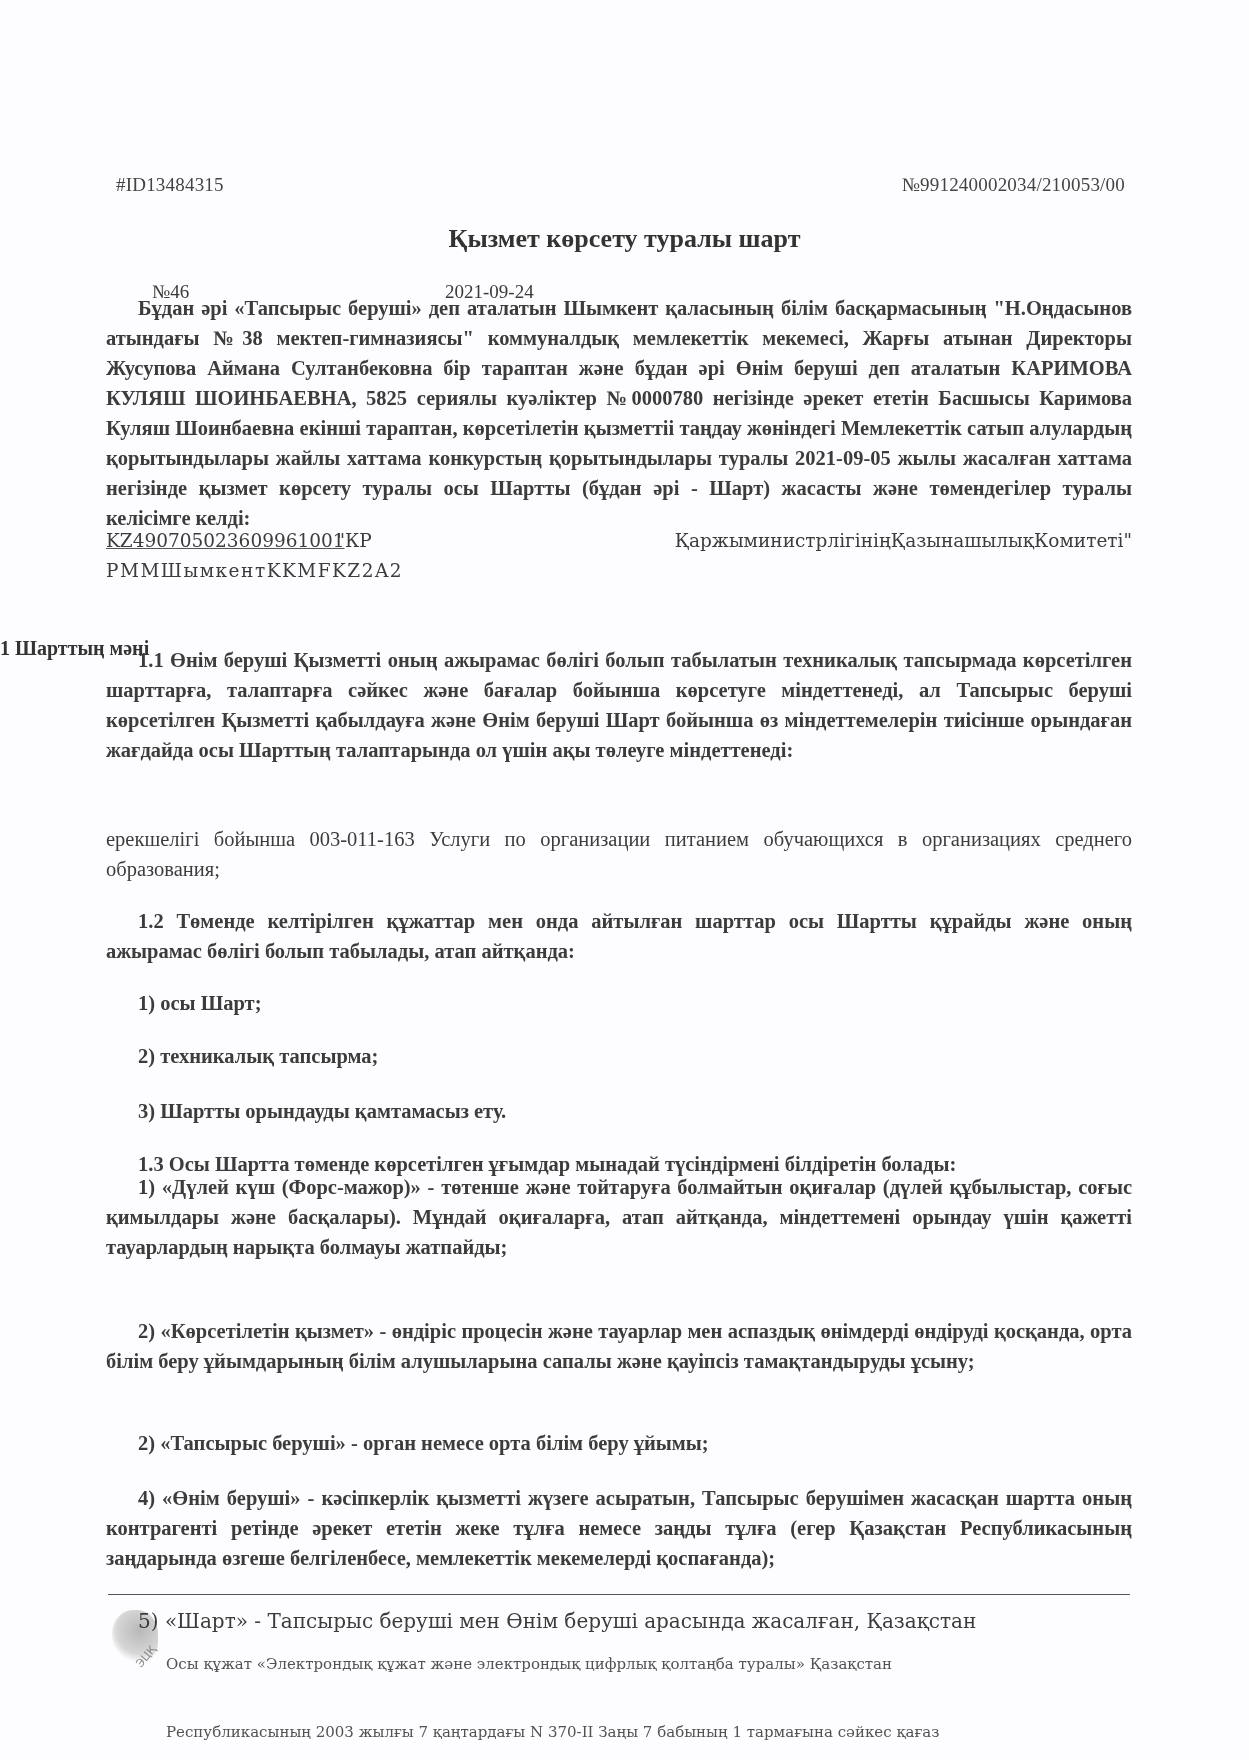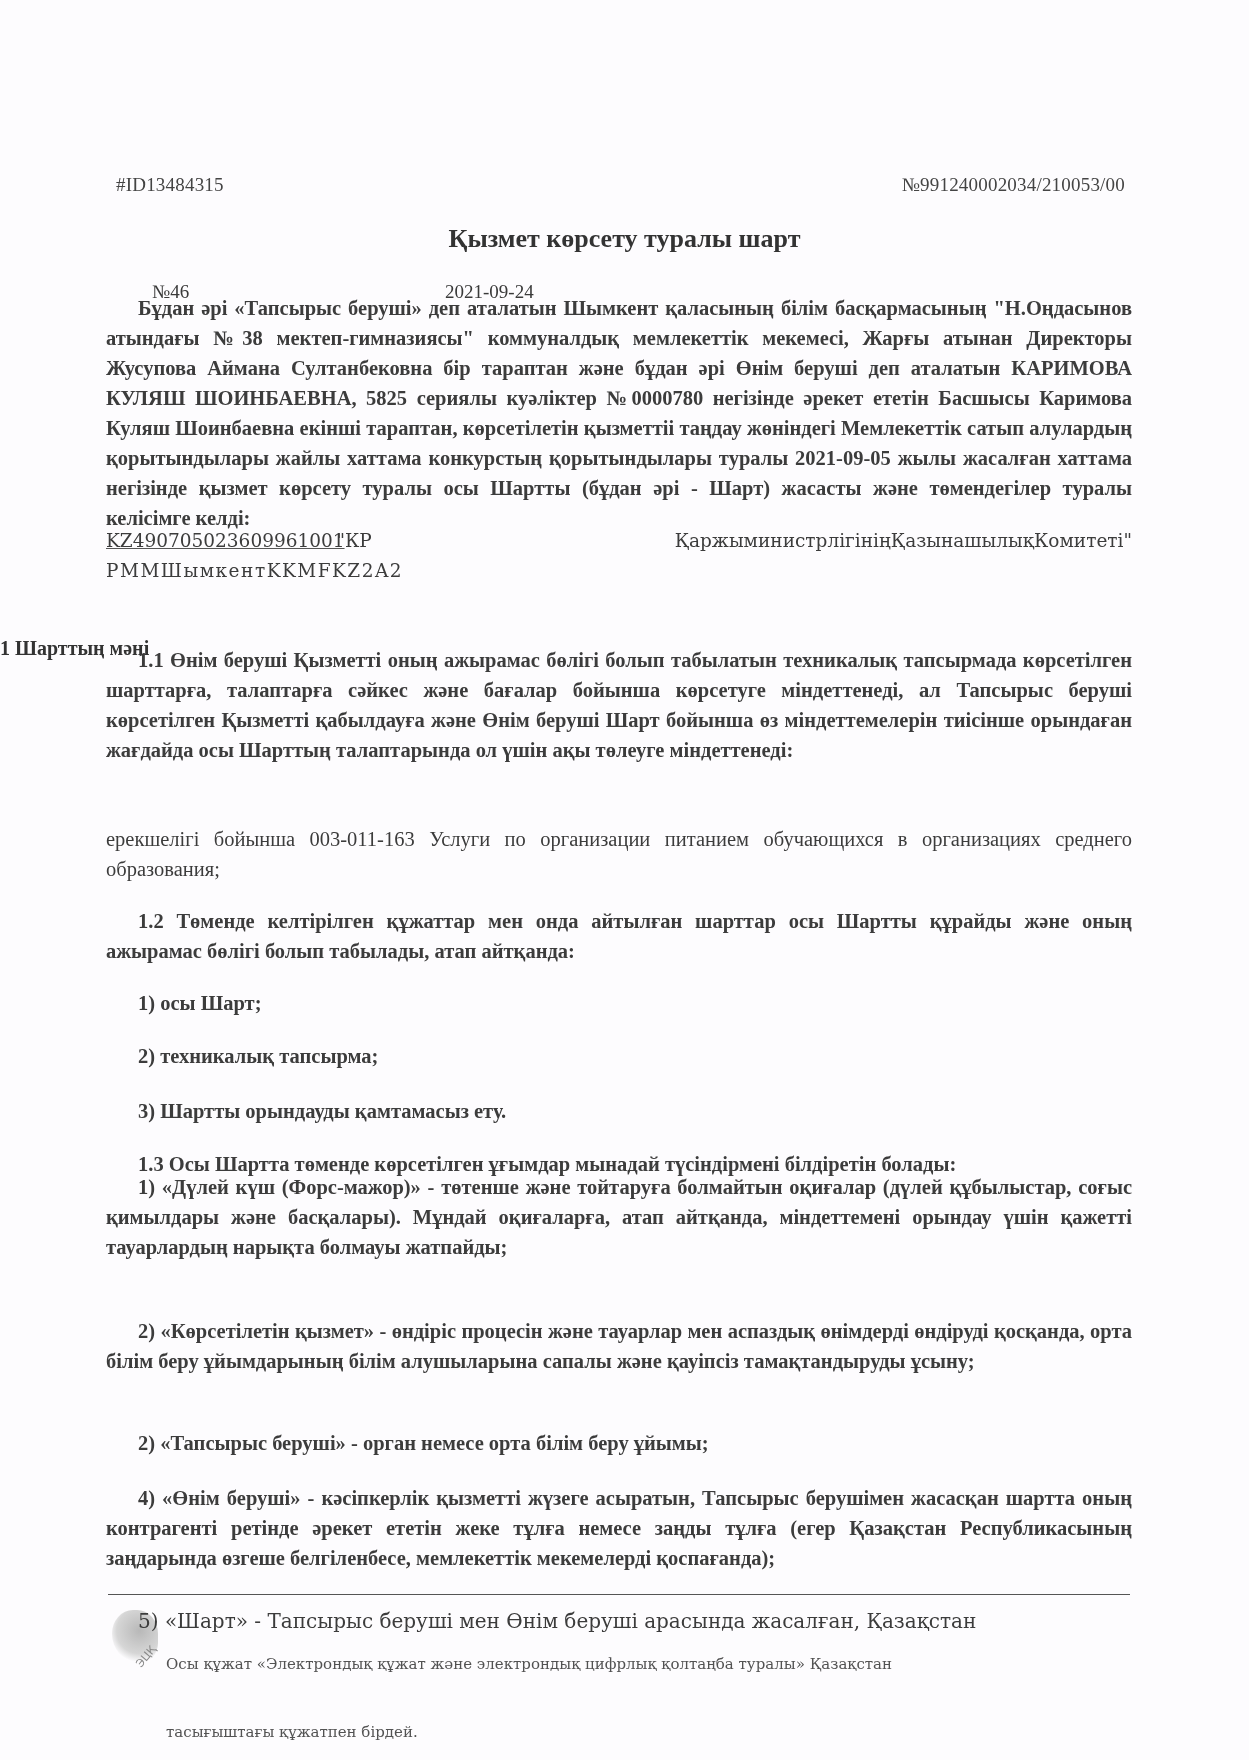--- a/index.html
+++ b/index.html
@@ -113,14 +113,15 @@
 <div class="body-text indent" id="def-4">4) «Өнім беруші» - кәсіпкерлік қызметті жүзеге асыратын, Тапсырыс берушімен жасасқан шартта оның контрагенті ретінде әрекет ететін жеке тұлға немесе заңды тұлға (егер Қазақстан Республикасының заңдарында өзгеше белгіленбесе, мемлекеттік мекемелерді қоспағанда);</div>
 
 <div id="footer-rule"></div>
 <div id="stamp"></div>
 <div id="stamp-text">ЭЦҚ</div>
 
 <div id="def-5">5) «Шарт» - Тапсырыс беруші мен Өнім беруші арасында жасалған, Қазақстан</div>
 
 <div id="footer-note">
   <span class="first">Осы құжат «Электрондық құжат және электрондық цифрлық қолтаңба туралы» Қазақстан</span>
+  <span class="first">Республикасының 2003 жылғы 7 қаңтардағы N 370-II Заңы 7 бабының 1 тармағына сәйкес қағаз</span>
   <span class="first">тасығыштағы құжатпен бірдей.</span>
 </div>
 
 </body></html>

